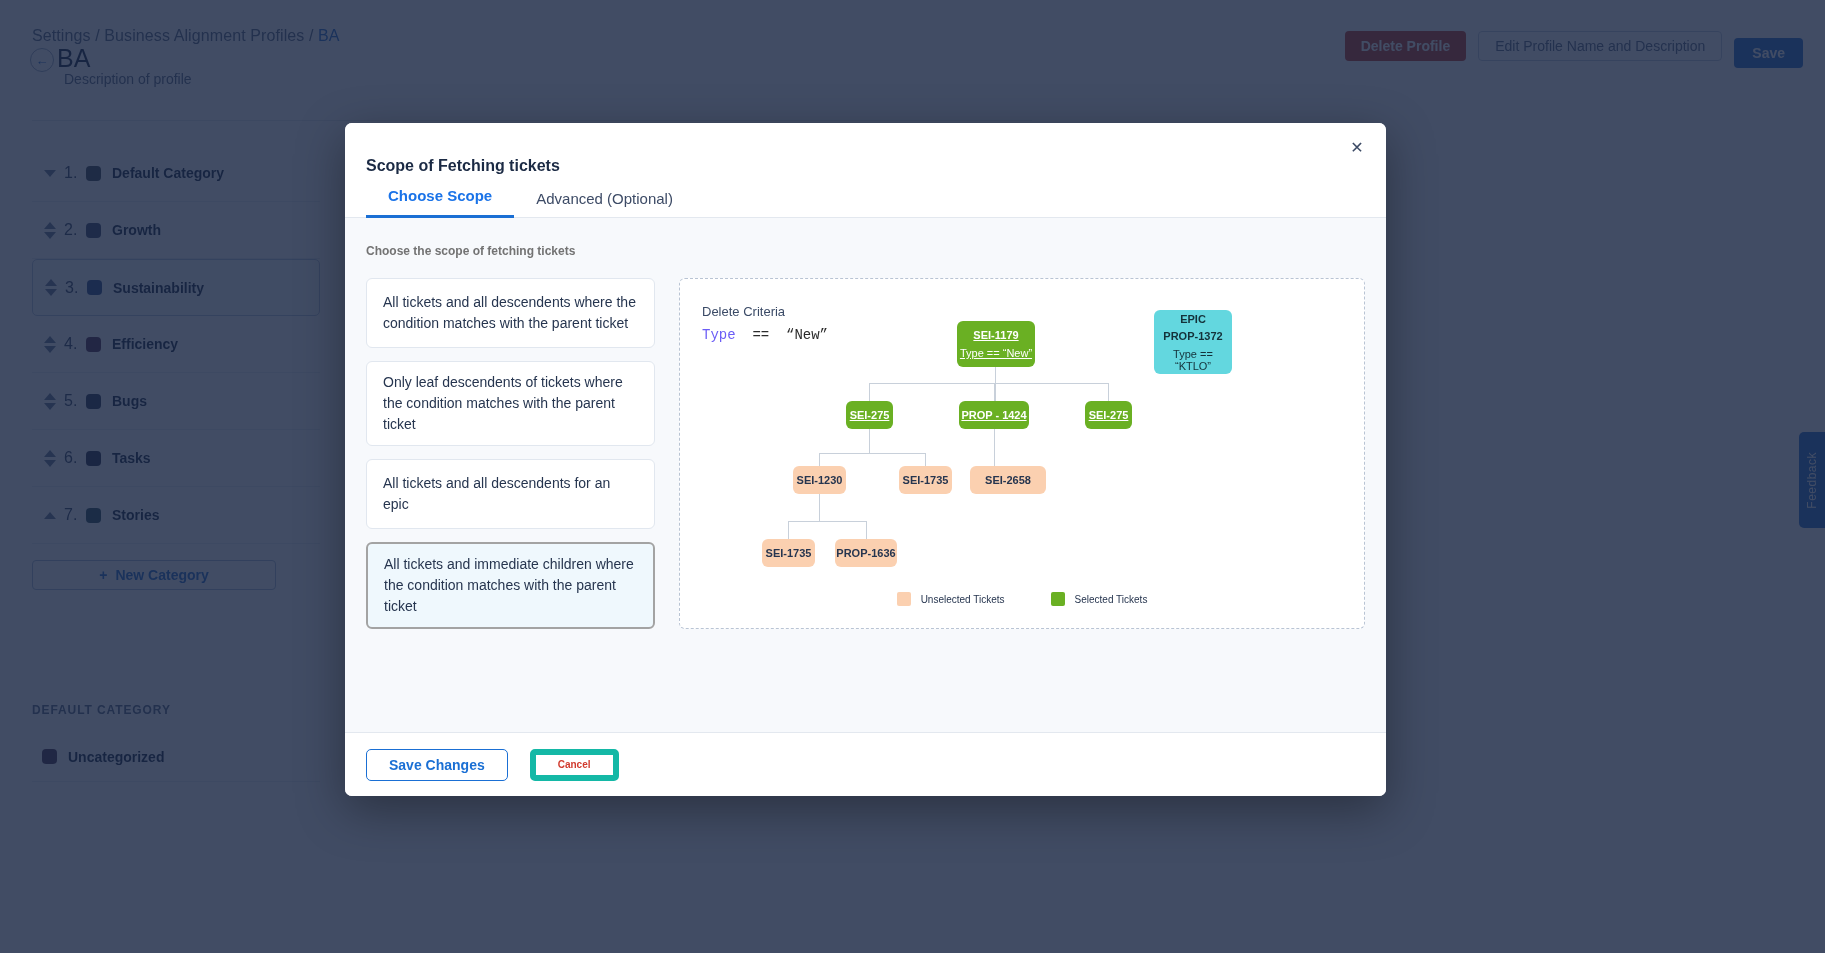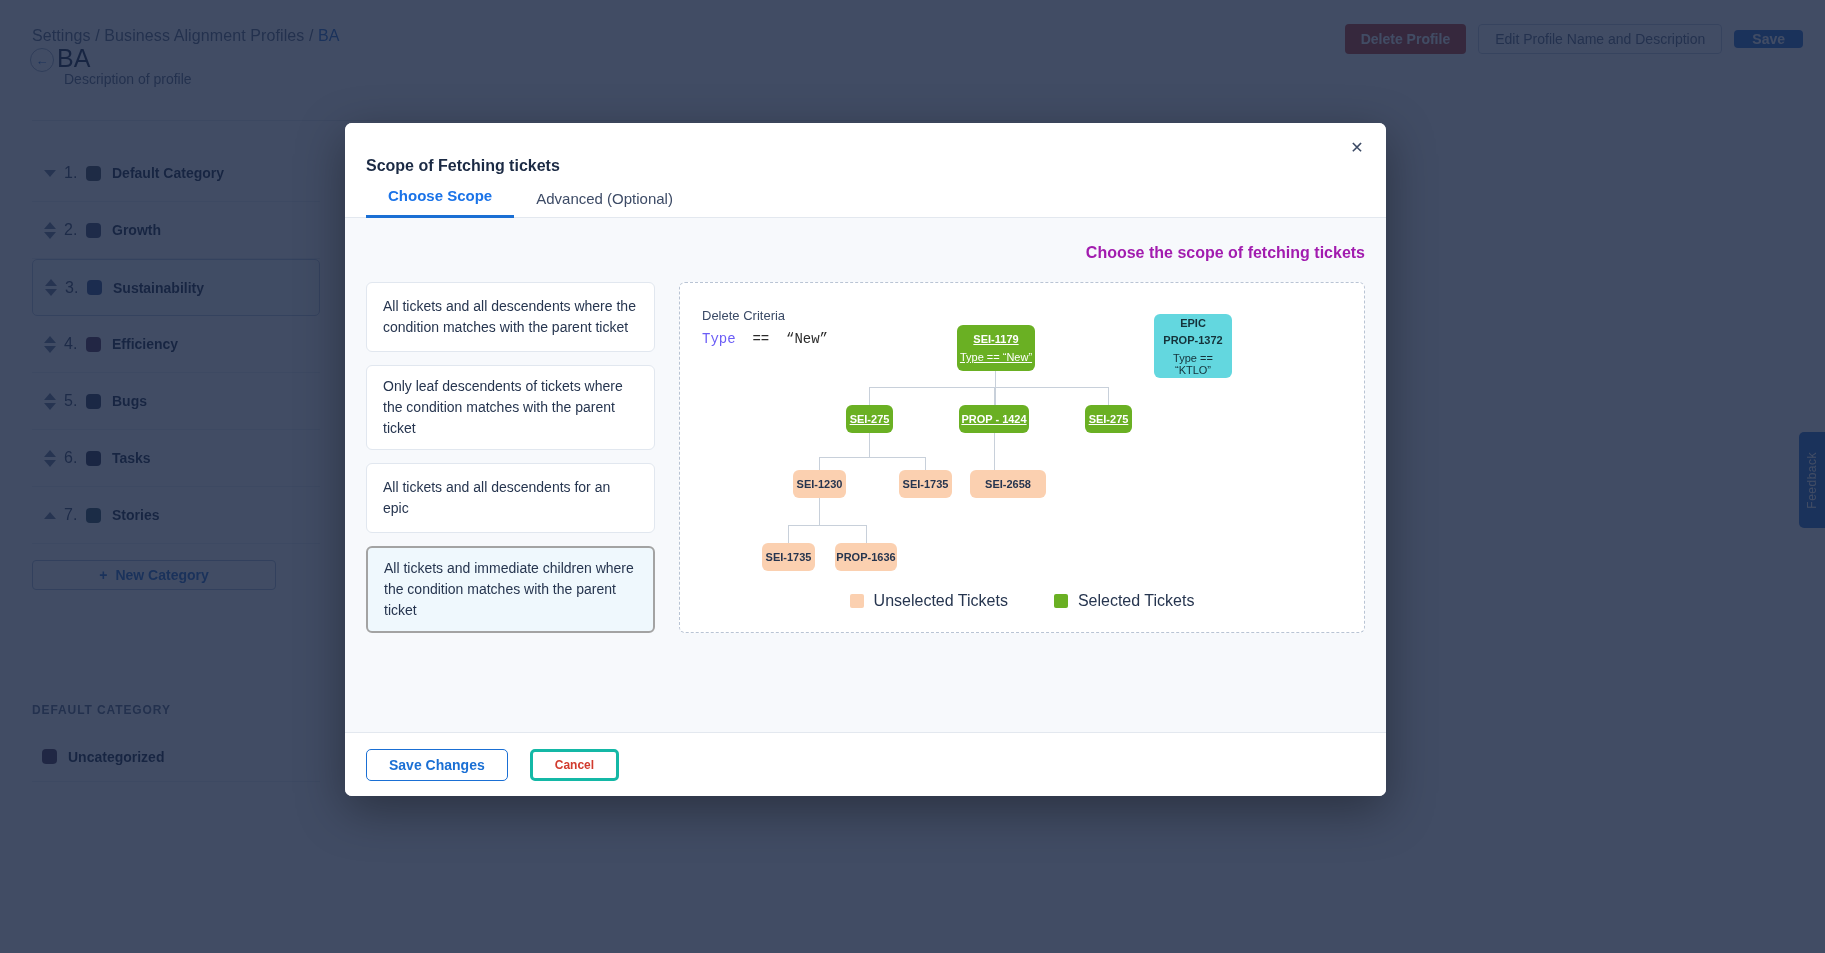--- a/index.html
+++ b/index.html
@@ -43,22 +43,22 @@
     background: #c0392b; color: #ffffff; border: none; border-radius: 4px;
     padding: 0 16px; height: 30px; font-size: 14px; font-weight: 600;
     font-family: inherit; cursor: pointer;
   }
   .btn-edit {
     background: transparent; color: #5b6a85; border: 1px solid #c3ccda; border-radius: 4px;
     padding: 0 16px; height: 30px; font-size: 14px; font-family: inherit; cursor: pointer;
   }
   .btn-save-top {
     background: #2a6ecb; color: #ffffff; border: none; border-radius: 4px;
-    padding: 0 18px; height: 18px; font-size: 14px; font-weight: 600;
-    font-family: inherit; cursor: pointer;
+    padding: 0 18px; height: 30px; font-size: 14px; font-weight: 600;
+    font-family: inherit; cursor: pointer; margin-top: 14px;
   }
 
   .bg-divider { position: absolute; left: 32px; top: 120px; width: 1000px; height: 1px; background: #e3e8ef; }
 
   .cat-list { position: absolute; left: 32px; top: 145px; width: 288px; }
   .cat-row {
     position: relative; height: 57px; display: flex; align-items: center;
     border-bottom: 1px solid #e8ecf2; padding-left: 10px;
   }
   .cat-row.selected {
@@ -117,21 +117,21 @@
     padding: 0 22px 11px 22px; font-size: 15px; color: #3d4b66; cursor: pointer; background: none;
     border: none; font-family: inherit;
   }
   .tab.active { color: #1a73e8; font-weight: 700; border-bottom: 3px solid #1a6fd4; }
   .tabs-underline { position: absolute; left: 0; bottom: 0; width: 100%; height: 1px; background: #e3e8ef; }
 
   .modal-body {
     flex: 1 1 auto; background: #f7f9fc; padding: 26px 21px 0 21px;
     display: flex; flex-direction: column; overflow: hidden;
   }
-  .body-heading { font-size: 16px; font-weight: 700; color: #a21caf; margin-bottom: 20px; text-align: right; }
+  .body-heading { font-size: 12px; font-weight: 700; color: #737373; margin-bottom: 20px; }
   .body-cols { display: flex; gap: 24px; }
 
   .options-col { width: 289px; flex: 0 0 289px; display: flex; flex-direction: column; gap: 13px; }
   .option-card {
     background: #ffffff; border: 1px solid #e1e7ef; border-radius: 6px;
     min-height: 70px; display: flex; align-items: center; padding: 10px 16px;
     font-size: 14px; line-height: 1.5; color: #26354f; cursor: pointer;
   }
   .option-card.selected { background: #eff8fd; border: 2px solid #a3a3a3; }
 
@@ -154,34 +154,34 @@
   .node .n-sub { font-size: 11px; margin-top: 6px; }
   .node.green { background: #6ab023; color: #ffffff; text-decoration: underline; }
   .node.peach { background: #fbd0b0; color: #26354f; }
   .node.cyan  { background: #63d7df; color: #14323a; }
   .node.cyan .n-id, .node.cyan .n-sub { color: #14323a; font-weight: 700; }
   .node.cyan .n-sub { font-weight: 400; }
 
   .edge { position: absolute; background: #c8d0da; }
 
   .legend { position: absolute; left: 0; right: 0; bottom: 22px; display: flex; justify-content: center; gap: 46px; }
-  .legend-item { display: flex; align-items: center; gap: 10px; font-size: 16px; color: #26354f; }
+  .legend-item { display: flex; align-items: center; gap: 10px; font-size: 10px; color: #26354f; }
   .legend-swatch { width: 14px; height: 14px; border-radius: 2px; }
 
   .modal-foot {
     flex: 0 0 auto; height: 64px; background: #ffffff; border-top: 1px solid #e3e8ef;
     display: flex; align-items: center; padding-left: 21px; gap: 22px;
   }
   .btn-savechg {
     background: #ffffff; border: 1px solid #1a6fd4; color: #1a6fd4; border-radius: 5px;
     height: 32px; padding: 0 22px; font-size: 14px; font-weight: 700; font-family: inherit; cursor: pointer;
   }
   .btn-cancel {
-    background: #ffffff; border: 3px solid #14b8a6; color: #d13b2e; border-radius: 5px;
-    height: 32px; padding: 0 22px; font-size: 12px; font-weight: 700; font-family: inherit; cursor: pointer;
+    background: #ffffff; border: 6px solid #14b8a6; color: #d13b2e; border-radius: 5px;
+    height: 32px; padding: 0 22px; font-size: 10px; font-weight: 700; font-family: inherit; cursor: pointer;
   }
 </style>
 </head>
 <body>
 
 <div id="page-root">
 
   <div class="bg-layer">
 
     <div class="bg-header">

